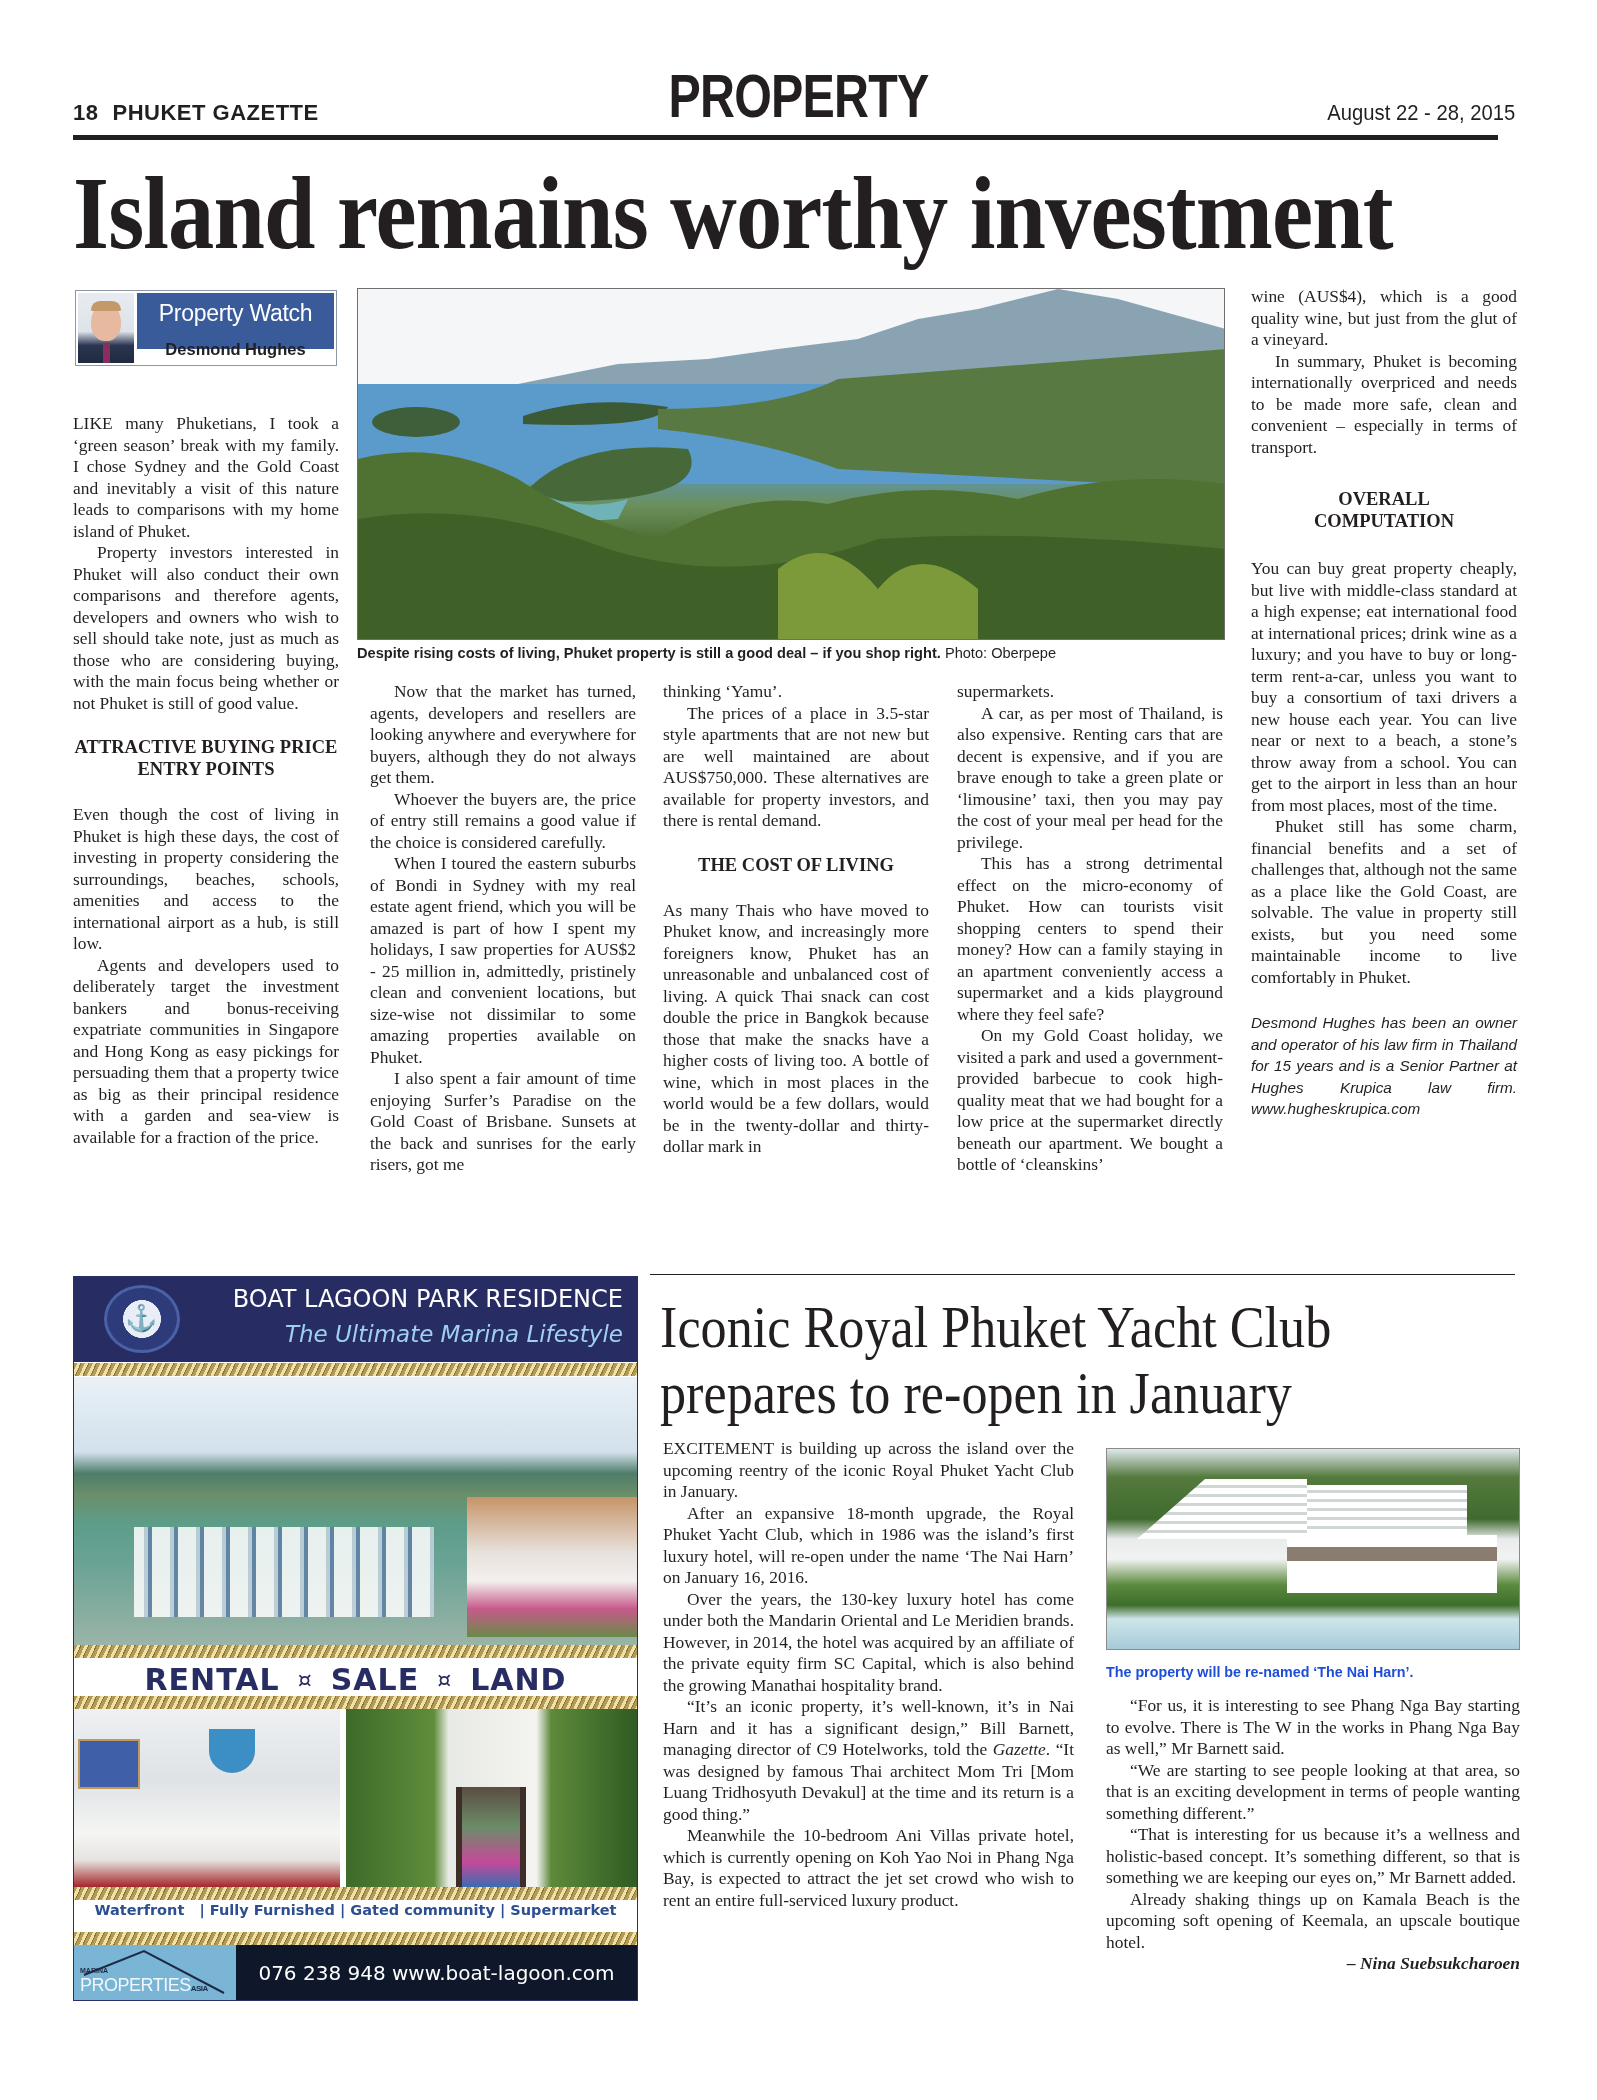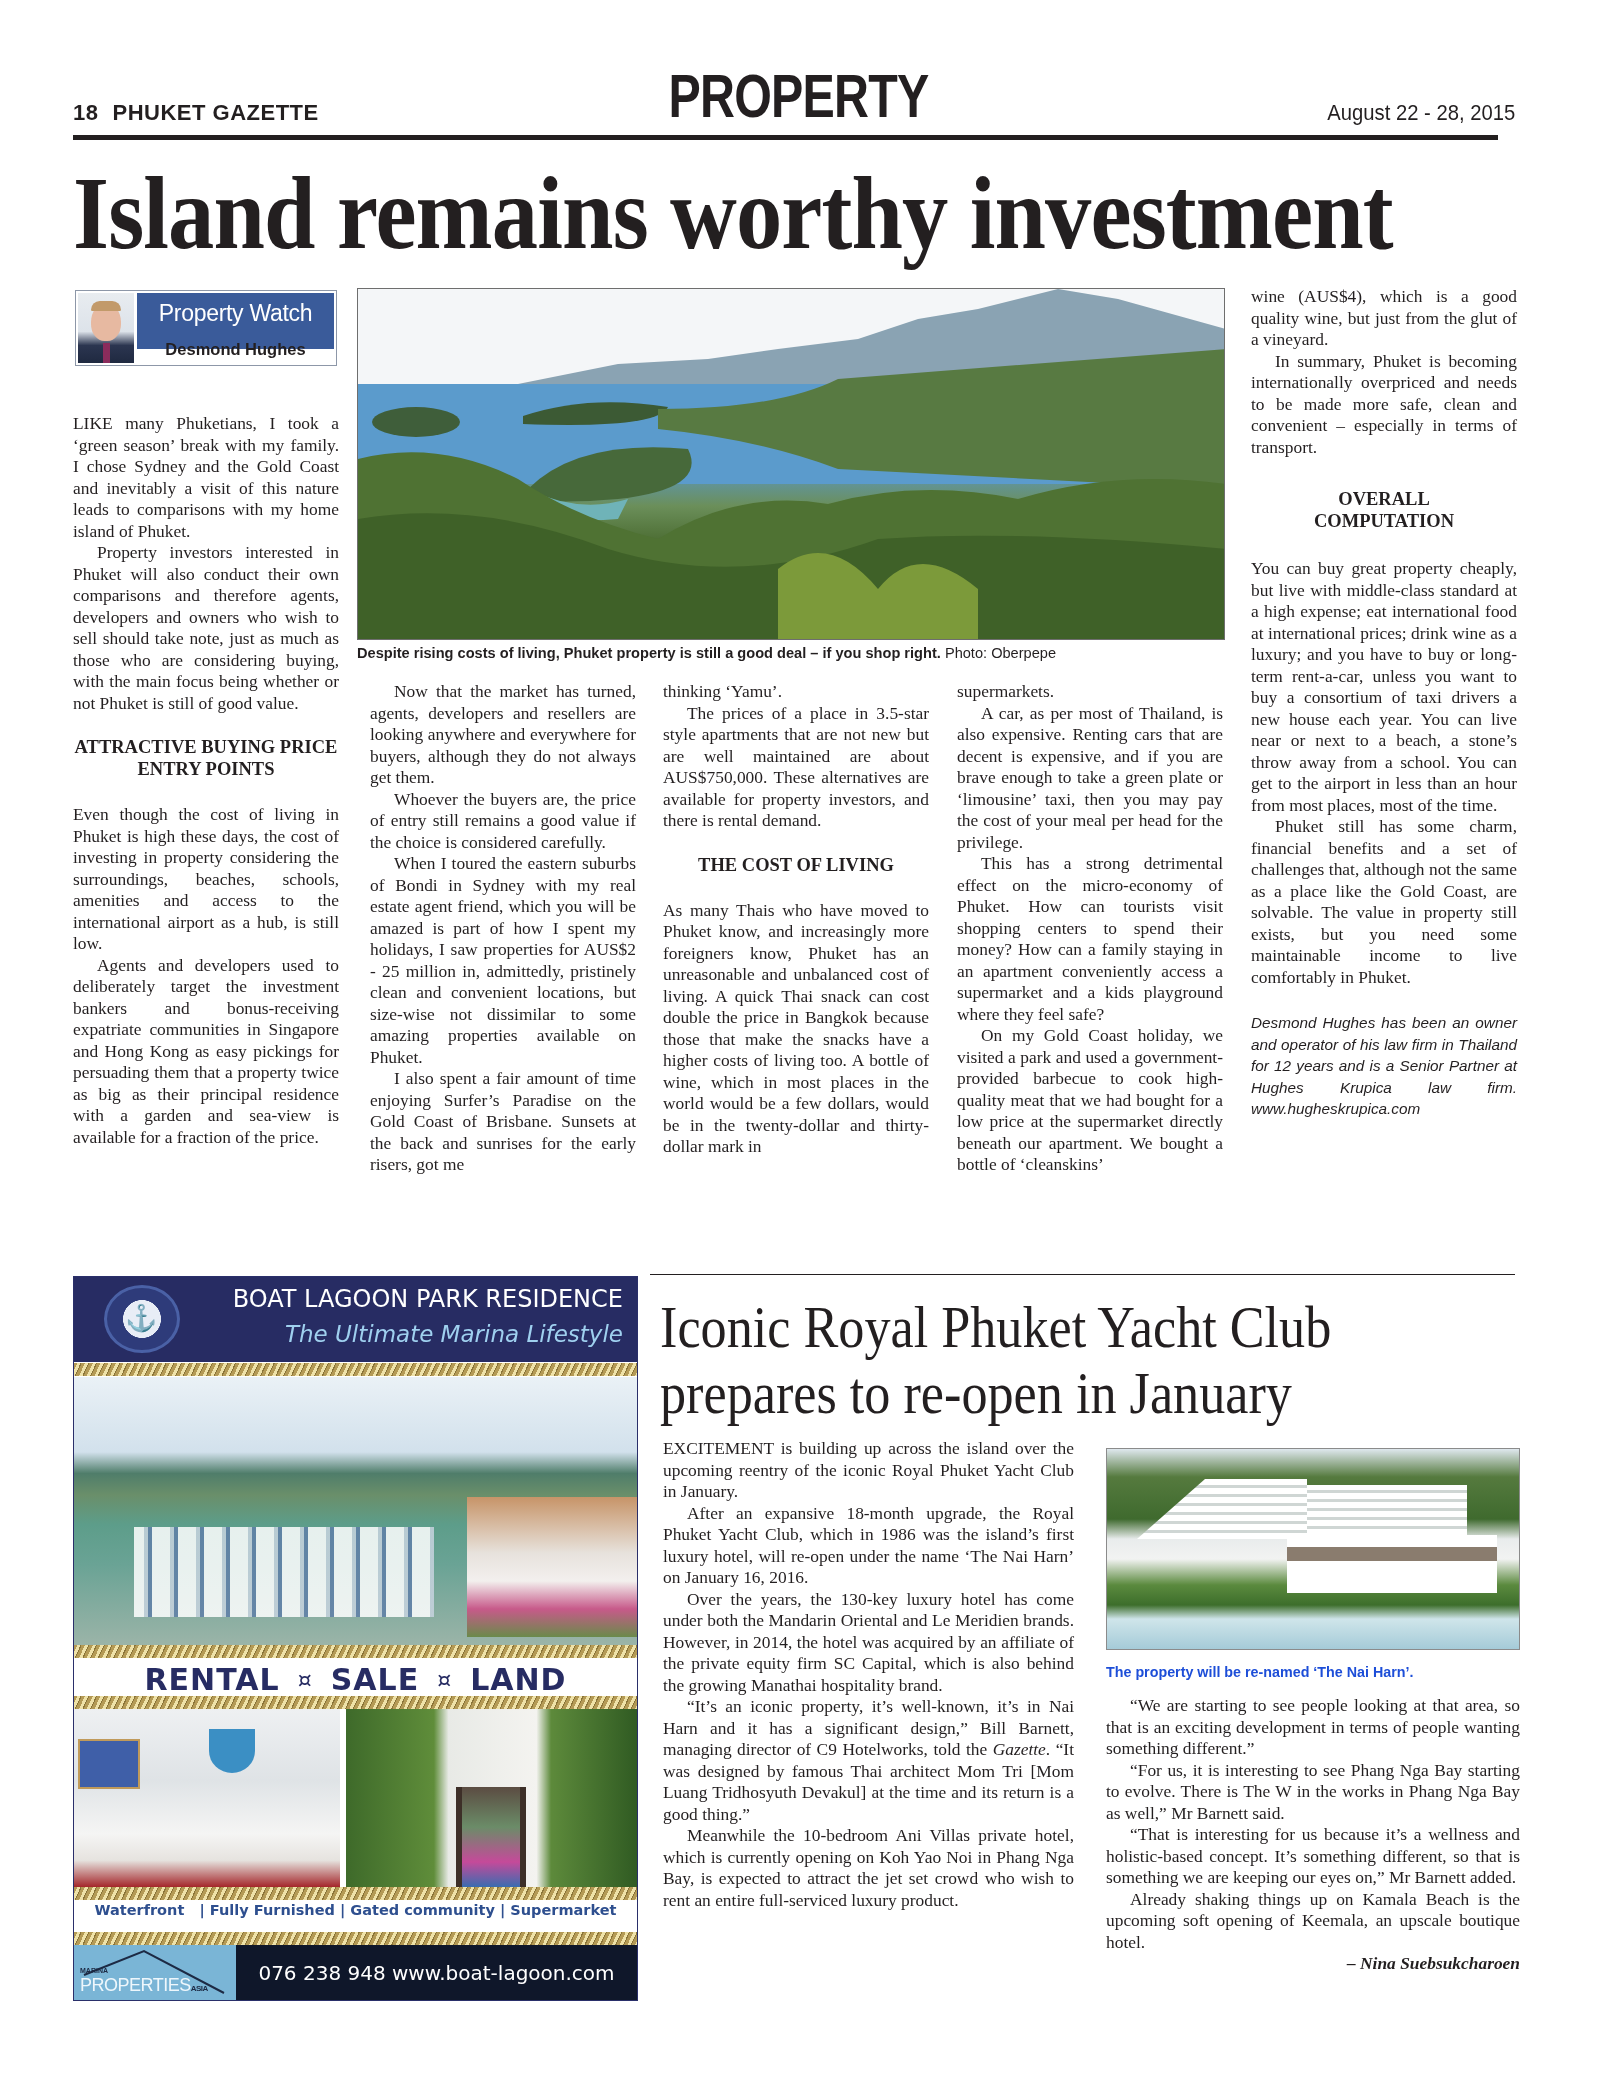--- a/index.html
+++ b/index.html
@@ -148,21 +148,21 @@
   <p class="ind">This has a strong detrimental effect on the micro-economy of Phuket. How can tourists visit shopping centers to spend their money? How can a family staying in an apartment conveniently access a supermarket and a kids playground where they feel safe?</p>
   <p class="ind">On my Gold Coast holiday, we visited a park and used a government-provided barbecue to cook high-quality meat that we had bought for a low price at the supermarket directly beneath our apartment. We bought a bottle of ‘cleanskins’</p>
 </div>
 
 <div class="abs col" style="left:1251px; top:286px; width:266px;">
   <p>wine (AUS$4), which is a good quality wine, but just from the glut of a vineyard.</p>
   <p class="ind">In summary, Phuket is becoming internationally overpriced and needs to be made more safe, clean and convenient – especially in terms of transport.</p>
   <div class="subhead" style="margin:30px 24px 26px 24px;">OVERALL COMPUTATION</div>
   <p>You can buy great property cheaply, but live with middle-class standard at a high expense; eat international food at international prices; drink wine as a luxury; and you have to buy or long-term rent-a-car, unless you want to buy a consortium of taxi drivers a new house each year.  You can live near or next to a beach, a stone’s throw away from a school. You can get to the airport in less than an hour from most places, most of the time.</p>
   <p class="ind">Phuket still has some charm, financial benefits and a set of challenges that, although not the same as a place like the Gold Coast, are solvable. The value in property still exists, but you need some maintainable income to live comfortably in Phuket.</p>
-  <p class="bio">Desmond Hughes has been an owner and operator of his law firm in Thailand for 12 years and is a Senior Partner at Hughes Krupica law firm. www.hugheskrupica.com</p>
+  <p class="bio">Desmond Hughes has been an owner and operator of his law firm in Thailand for 15 years and is a Senior Partner at Hughes Krupica law firm. www.hugheskrupica.com</p>
 </div>
 
 <div class="abs mid-rule"></div>
 
 <div class="abs ad">
   <div class="ad-top">
     <div class="ad-logo">
         <div class="anchor">⚓</div>
       </div>
     <div class="ad-title">BOAT LAGOON PARK RESIDENCE</div>
@@ -214,18 +214,18 @@
 </div>
 
 <div class="abs hotel-photo">
   <div class="hotel-tiers"></div>
   <div class="hotel-tiers2"></div>
   <div class="hotel-main"></div>
 </div>
 <div class="abs caption-hotel">The property will be re-named ‘The Nai Harn’.</div>
 
 <div class="abs col" style="left:1106px; top:1695px; width:414px;">
+  <p class="ind">“For us, it is interesting to see Phang Nga Bay starting to evolve. There is The W in the works in Phang Nga Bay as well,” Mr Barnett said.</p>
   <p class="ind">“We are starting to see people looking at that area, so that is an exciting development in terms of people wanting something different.”</p>
-  <p class="ind">“For us, it is interesting to see Phang Nga Bay starting to evolve. There is The W in the works in Phang Nga Bay as well,” Mr Barnett said.</p>
   <p class="ind">“That is interesting for us because it’s a wellness and holistic-based concept. It’s something different, so that is something we are keeping our eyes on,” Mr Barnett added.</p>
   <p class="ind">Already shaking things up on Kamala Beach is the upcoming soft opening of Keemala, an upscale boutique hotel.</p>
   <p class="byline">– Nina Suebsukcharoen</p>
 </div>
 
 </body></html>

